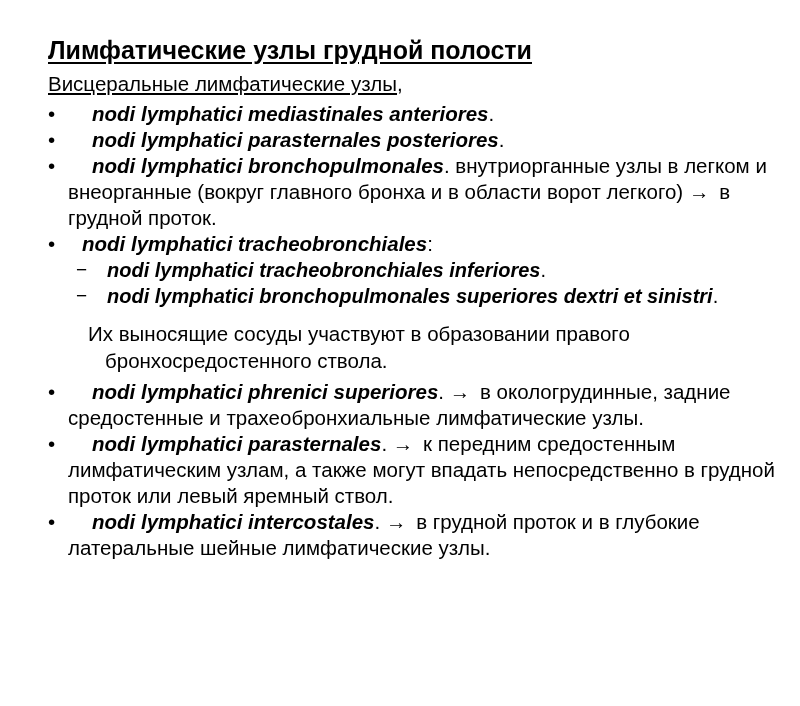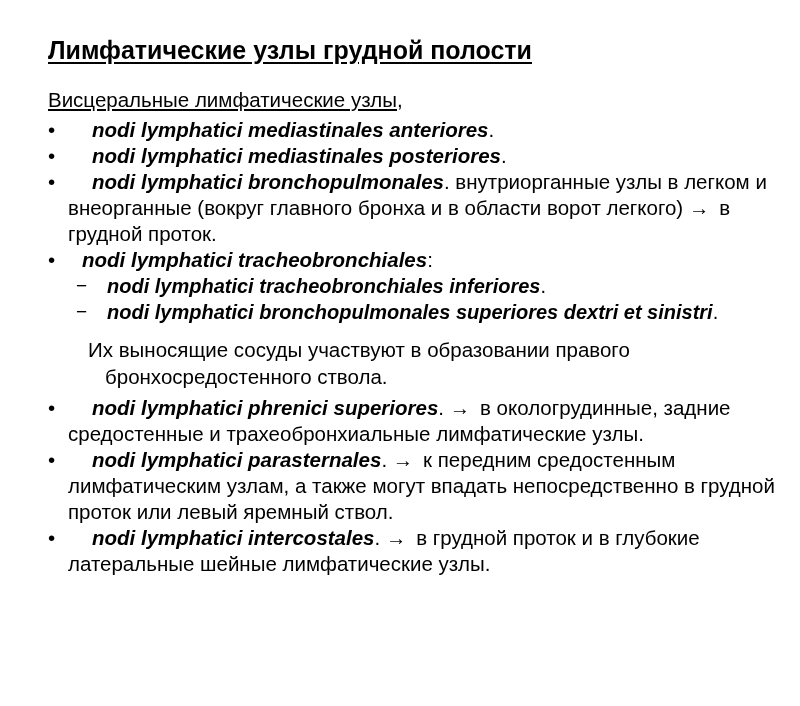--- a/index.html
+++ b/index.html
@@ -43,21 +43,21 @@
   
   .body-block {
     position: absolute;
     left: 0;
     top: 70px;
     width: 800px;
   }
 
   
   .section-head {
-    margin: 16px 0 4px 0;
+    margin: 0 0 4px 0;
     padding-left: 48px;
     font-size: 20.5px;
     line-height: 27px;
     font-weight: normal;
   }
   .section-head .ul {
     text-decoration: underline;
     text-underline-offset: 2px;
   }
 
@@ -146,21 +146,21 @@
 
   <h1 class="slide-title">Лимфатические узлы грудной полости</h1>
 
   <div class="body-block">
 
     <p class="section-head"><span class="ul">Висцеральные лимфатические узлы</span><span class="rest">,</span></p>
 
     <ul class="blist">
       <li><span class="bullet">•</span><span class="term">nodi lymphatici mediastinales anteriores</span><span class="rest">.</span></li>
 
-      <li><span class="bullet">•</span><span class="term">nodi lymphatici mediastinales posteriores</span><span class="rest">.</span></li>
+      <li><span class="bullet">•</span><span class="term">nodi lymphatici parasternales posteriores</span><span class="rest">.</span></li>
 
       <li><span class="bullet">•</span><span class="term">nodi lymphatici bronchopulmonales</span><span class="rest">. внутриорганные узлы в легком и внеорганные (вокруг главного бронха и в области ворот легкого) </span><span class="arrow"> →  </span><span class="rest">в грудной проток.</span></li>
 
       <li><span class="bullet">•</span><span class="term-light">nodi lymphatici tracheobronchiales</span><span class="rest">:</span></li>
     </ul>
 
     <ul class="sublist">
       <li><span class="dash">−</span><span class="term-light">nodi lymphatici tracheobronchiales inferiores</span><span class="rest">.</span></li>
 
       <li><span class="dash">−</span><span class="term-light">nodi lymphatici bronchopulmonales superiores dextri et sinistri</span><span class="rest">.</span></li>

